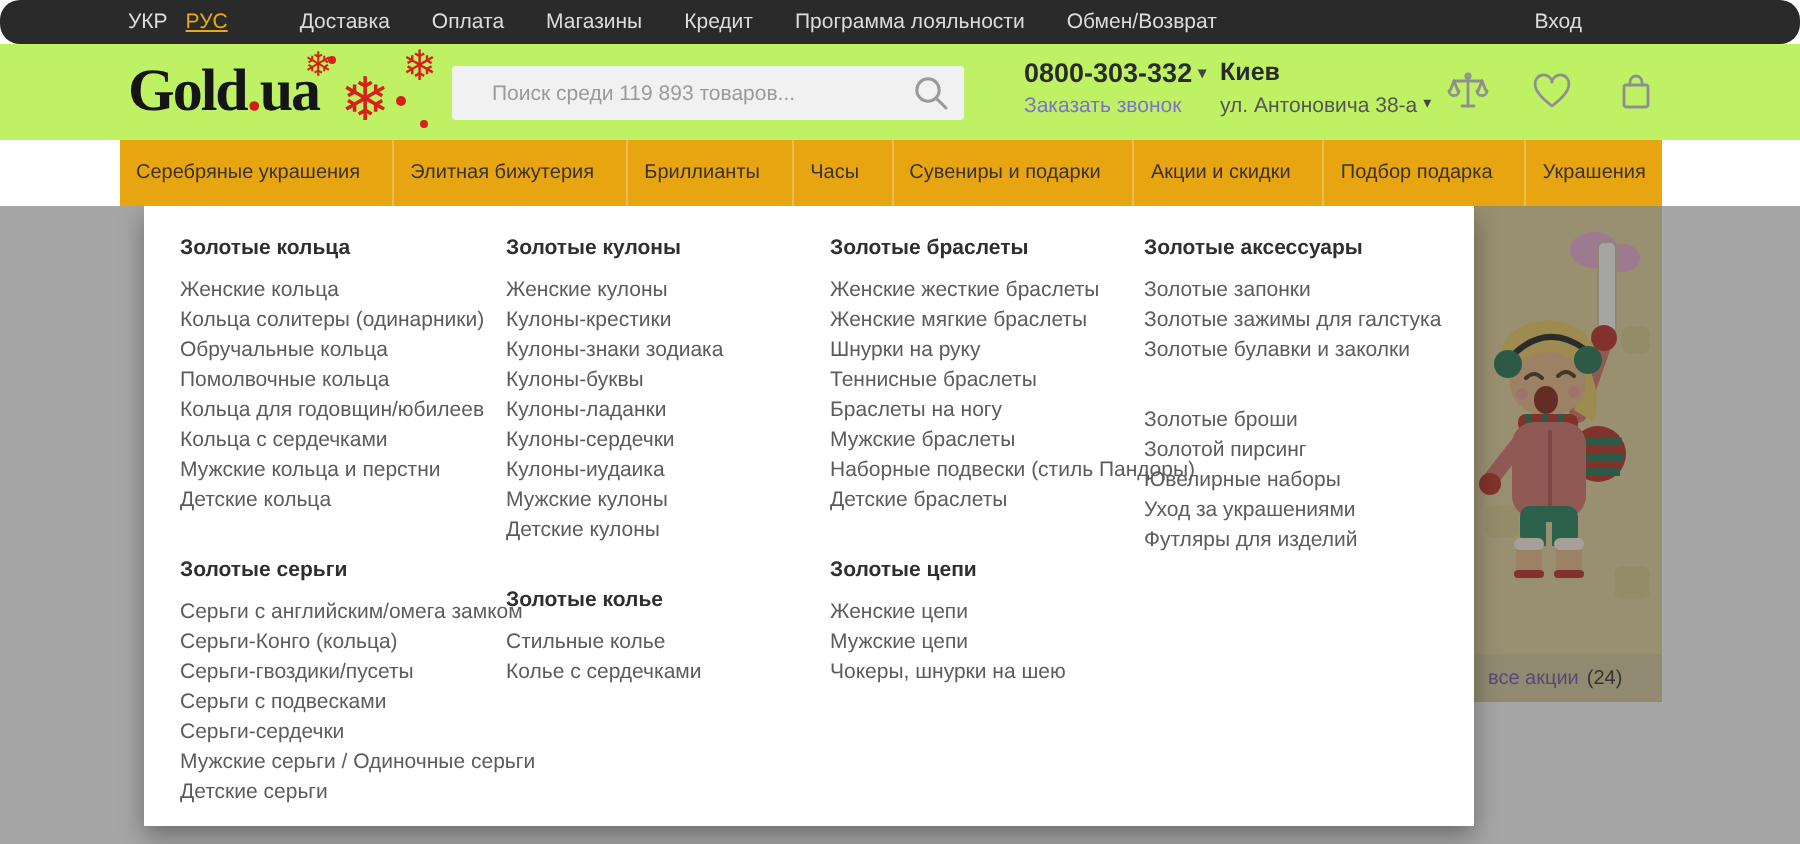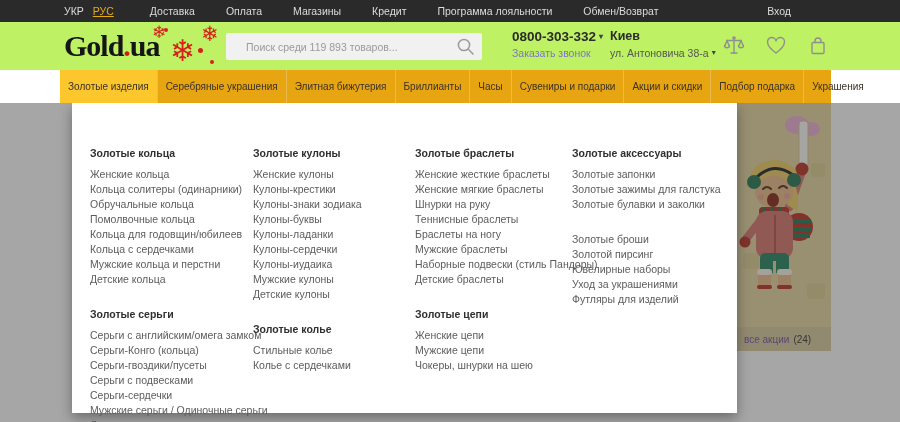--- a/index.html
+++ b/index.html
@@ -4,26 +4,26 @@
 <style>
   html,body{margin:0;padding:0;}
   body{
     width:900px;height:422px;position:relative;overflow:hidden;
     background:#ffffff;font-family:"Liberation Sans", sans-serif;
     -webkit-font-smoothing:antialiased;
   }
   
   .topbar{
     position:absolute;top:0;left:0;width:900px;height:22px;background:#2a2a2a;
-    display:flex;align-items:center;font-size:10.5px;color:#dcdcdc;z-index:20;
+    display:flex;align-items:center;font-size:10.5px;color:#dcdcdc;z-index:20;border-radius:10px;
   }
   .tb-lang{margin-left:64px;display:flex;gap:9px;}
   .tb-lang span{cursor:pointer;}
   .lang-active{color:#e8a919;text-decoration:underline;}
-  .tb-links{margin-left:36px;display:flex;gap:31px;}
+  .tb-links{margin-left:36px;display:flex;gap:21px;}
   .tb-link{cursor:pointer;white-space:nowrap;}
   .tb-login{margin-left:auto;margin-right:109px;cursor:pointer;}
   
   .header{position:absolute;top:22px;left:0;width:900px;height:48px;background:#bef264;z-index:19;}
   .logo{position:absolute;left:64px;top:0px;height:48px;display:flex;align-items:center;cursor:pointer;}
   .logo-text{font-family:"Liberation Serif", serif;font-weight:700;font-size:30px;letter-spacing:-1px;color:#151515;line-height:48px;}
   .logo-dot{color:#cf1e16;}
   .snow{position:absolute;color:#d8201a;line-height:1;}
   .snow1{left:88px;top:2px;font-size:17px;}
   .snow2{left:106px;top:14px;font-size:30px;}
@@ -69,21 +69,21 @@
   .overlay{
     position:absolute;top:103px;left:0;width:900px;height:319px;
     background:rgba(43,43,43,0.42);z-index:5;
   }
   
   .mega{
     position:absolute;top:103px;left:72px;width:665px;height:310px;background:#fff;
     z-index:10;box-sizing:border-box;padding:14px 0 0 18px;display:flex;
     box-shadow:0 5px 12px rgba(0,0,0,0.35);
   }
-  .menu-col{flex:0 0 auto;margin-top:29px;}
+  .menu-col{flex:0 0 auto;}
   .menu-col:nth-child(1){width:163px;}
   .menu-col:nth-child(2){width:162px;}
   .menu-col:nth-child(3){width:157px;}
   .menu-col:nth-child(4){width:165px;}
   .menu-section{margin-bottom:20px;}
   .menu-title{font-size:10.5px;font-weight:bold;color:#2f2f2f;line-height:15px;margin-bottom:6px;cursor:pointer;white-space:nowrap;}
   .menu-item{font-size:10.5px;color:#5c5c5c;line-height:15px;white-space:nowrap;cursor:pointer;}
   
   .banner{
     position:absolute;top:103px;left:737px;width:94px;height:248px;background:#e8d9a6;
@@ -167,21 +167,20 @@
   </div>
   <div class="hicon icon-bag">
     <svg width="24" height="24" viewBox="0 0 24 24">
       <rect x="6" y="8.5" width="12" height="11" rx="1.2"></rect>
       <path d="M9 8.5 V7 a3 3 0 0 1 6 0 V8.5"></path>
     </svg>
   </div>
 </div>
 
 <div class="navbar" id="navbar">
-    <div class="nav-item active">Золотые изделия</div>
     <div class="nav-item">Серебряные украшения</div>
     <div class="nav-item">Элитная бижутерия</div>
     <div class="nav-item">Бриллианты</div>
     <div class="nav-item">Часы</div>
     <div class="nav-item">Сувениры и подарки</div>
     <div class="nav-item">Акции и скидки</div>
     <div class="nav-item">Подбор подарка</div>
     <div class="nav-item">Украшения</div>
   </div>
 

